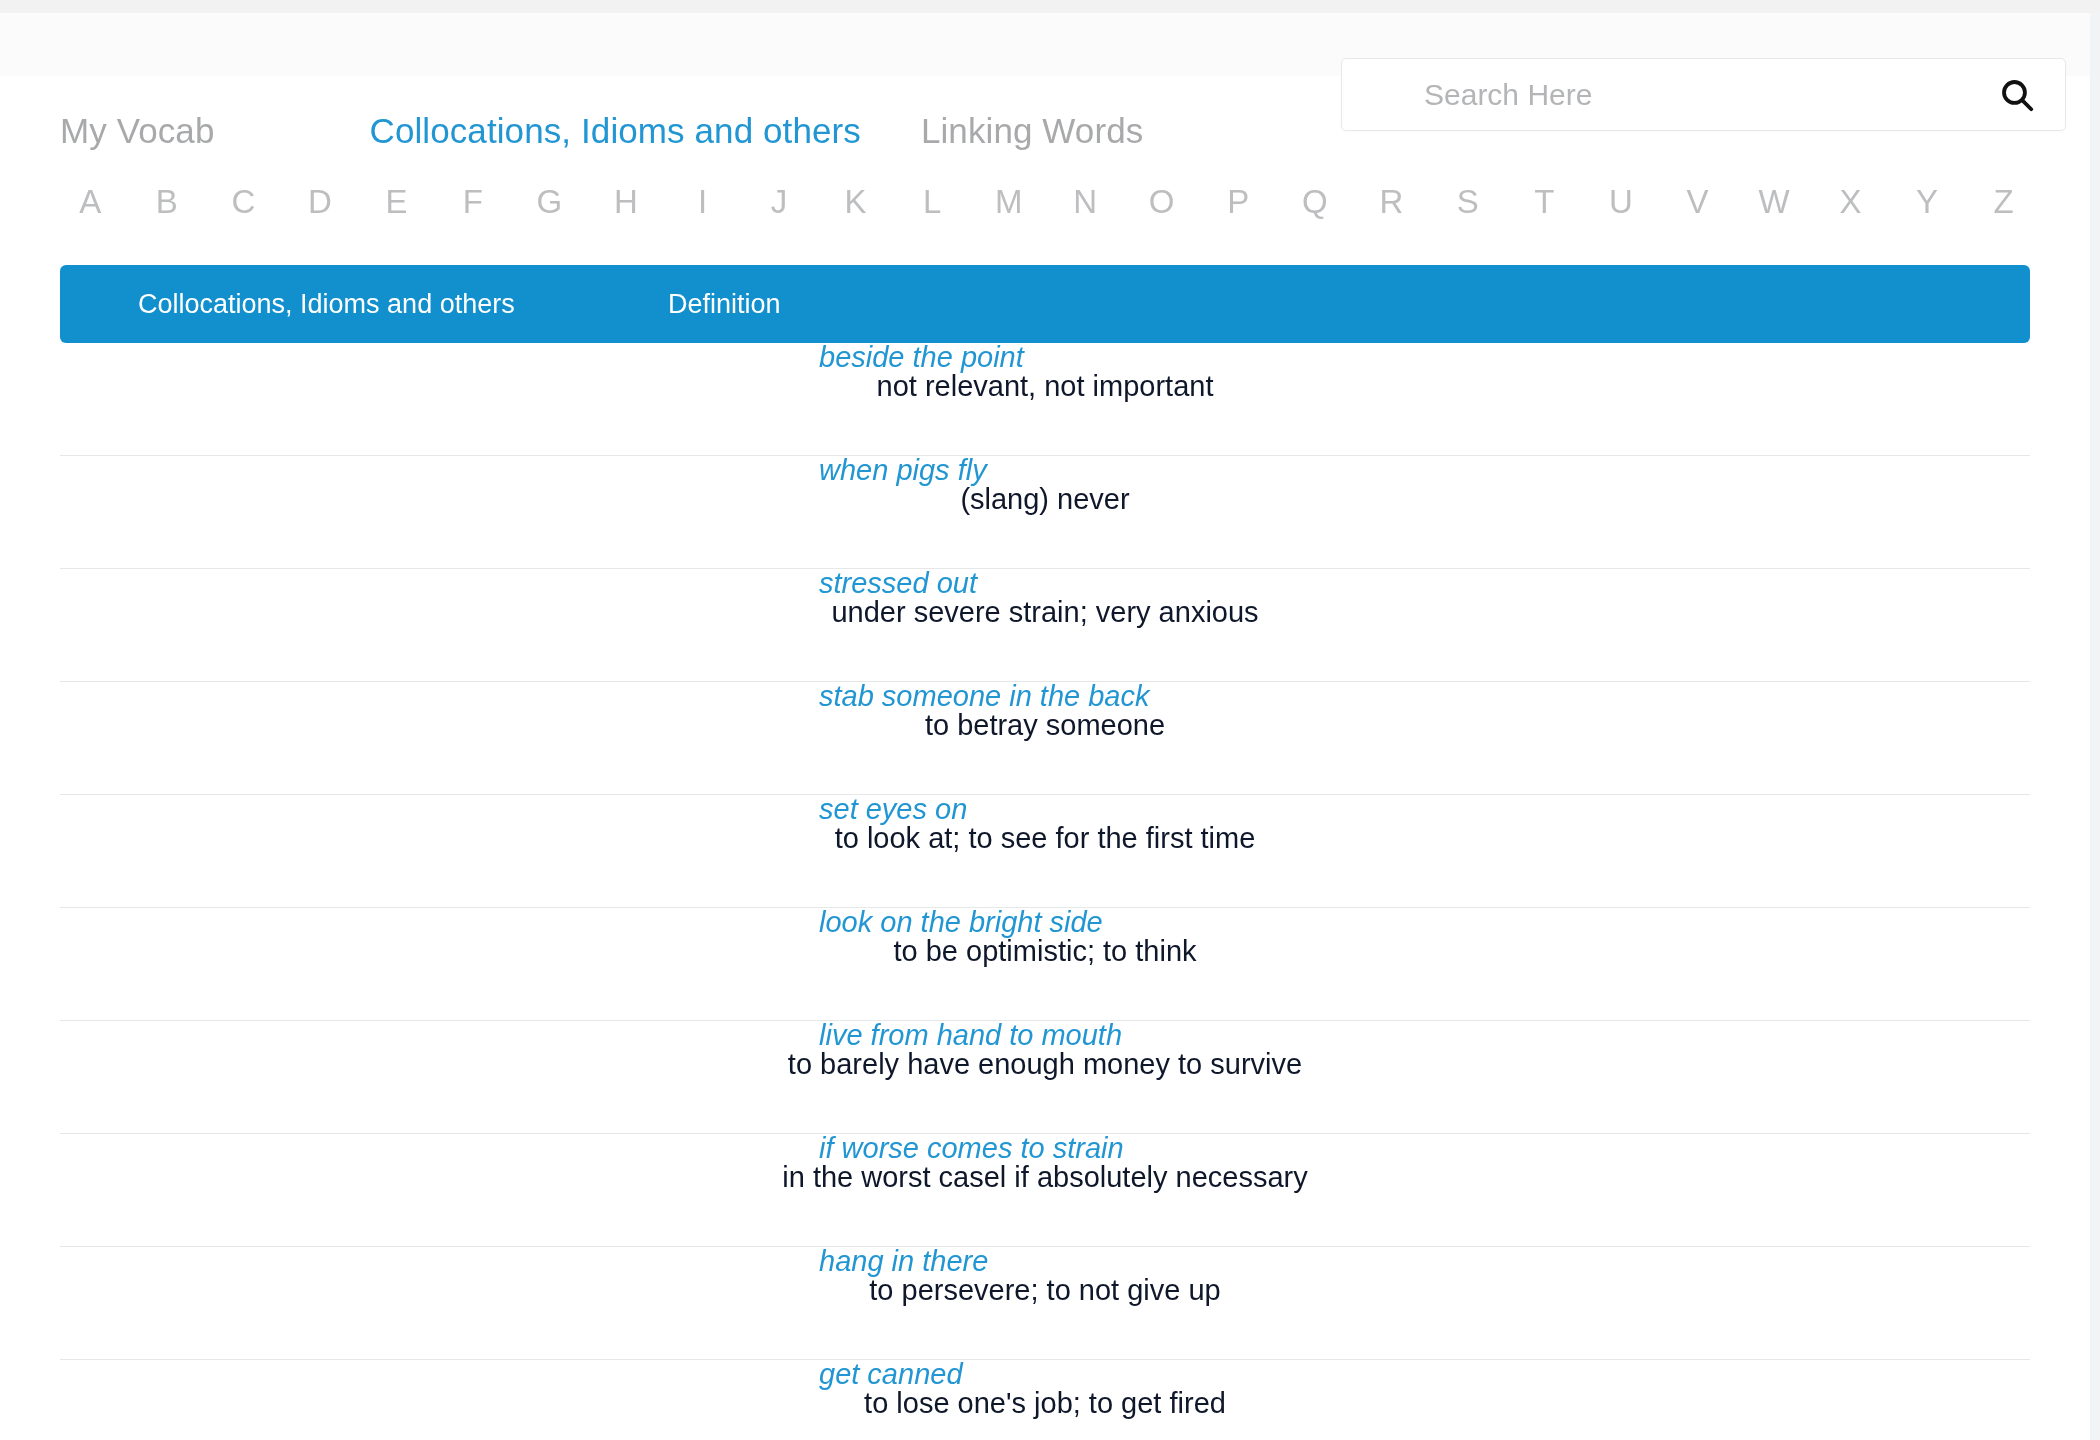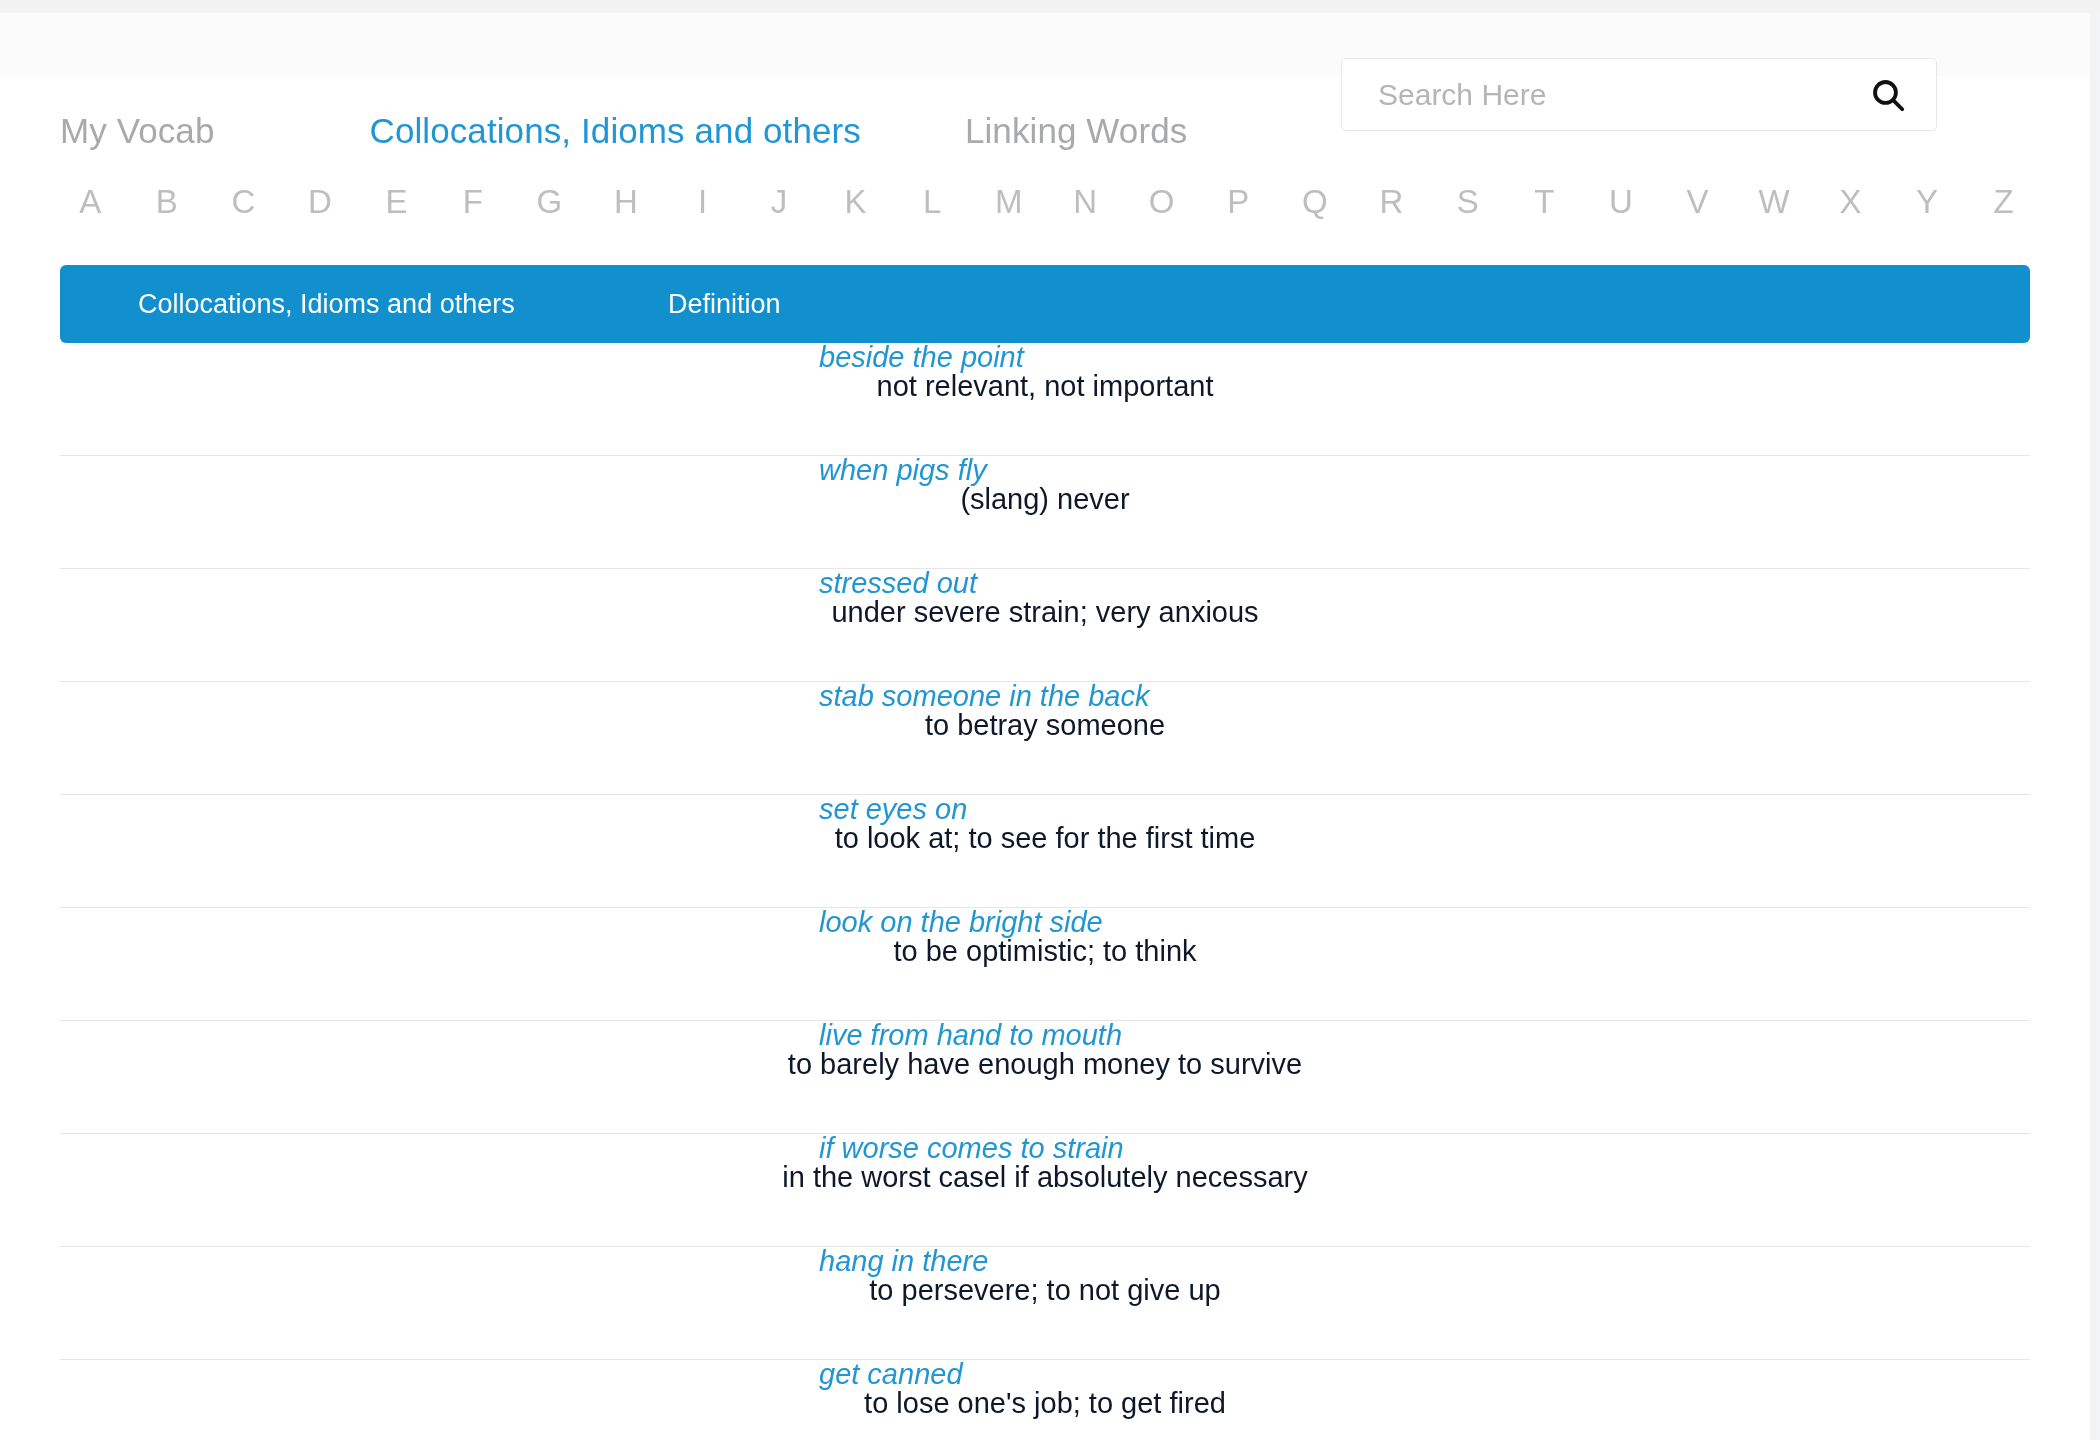--- a/index.html
+++ b/index.html
@@ -67,35 +67,36 @@
     letter-spacing:.1px;
     white-space:nowrap;
     cursor:pointer;
     line-height:1;
   }
   .nav-tab.tab-myvocab    { margin-left:60px; }
   .nav-tab.tab-collocations {
     margin-left:155px;
     color:#2196d3;
   }
-  .nav-tab.tab-linking    { margin-left:104px; }
+  .nav-tab.tab-linking    { margin-left:60px; }
 
   
   .search-wrap {
     position:absolute;
     left:1341px;
     top:45px;
-    width:596px;
+    width:725px;
     height:73px;
     border:1px solid #e7e8ea;
     border-radius:5px;
     background:#fff;
     display:flex;
     align-items:center;
     box-shadow:0 1px 2px rgba(0,0,0,0.02);
+    padding-left:46px;
   }
   .search-input {
     flex:1;
     border:none;
     outline:none;
     font-family:"Liberation Sans", sans-serif;
     font-size:30px;
     color:#454545;
     padding-left:36px;
     background:transparent;

